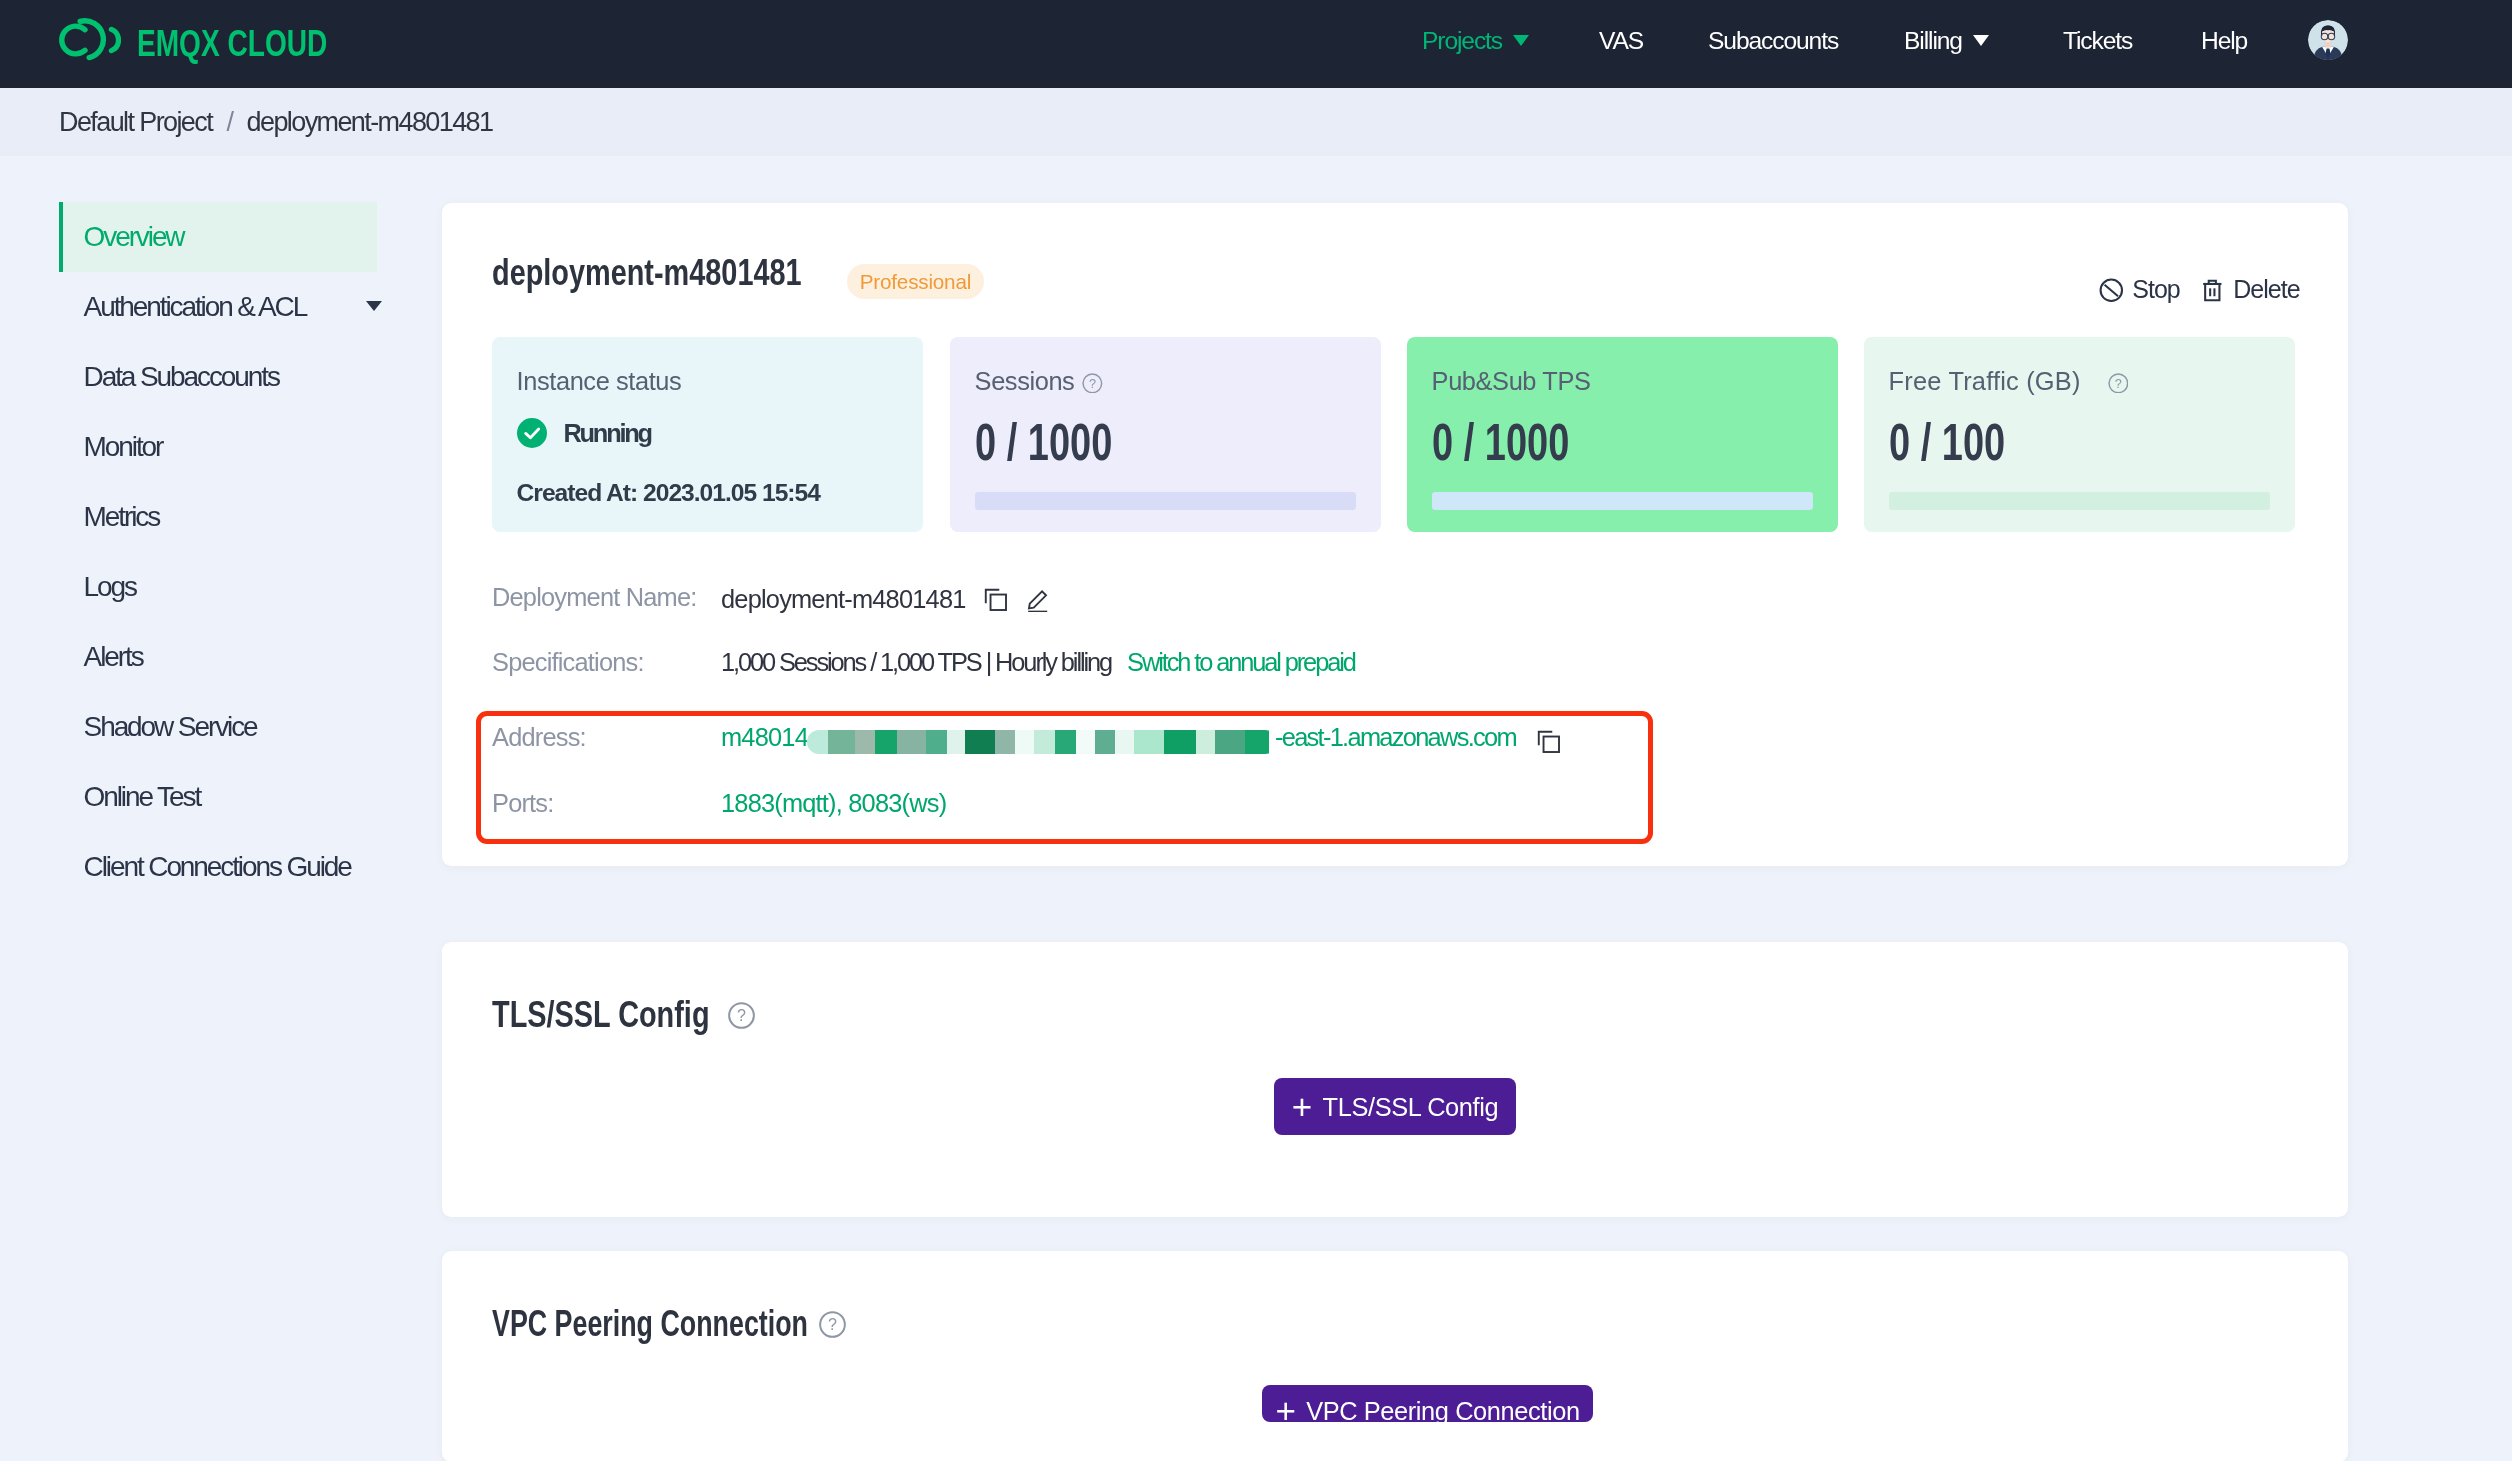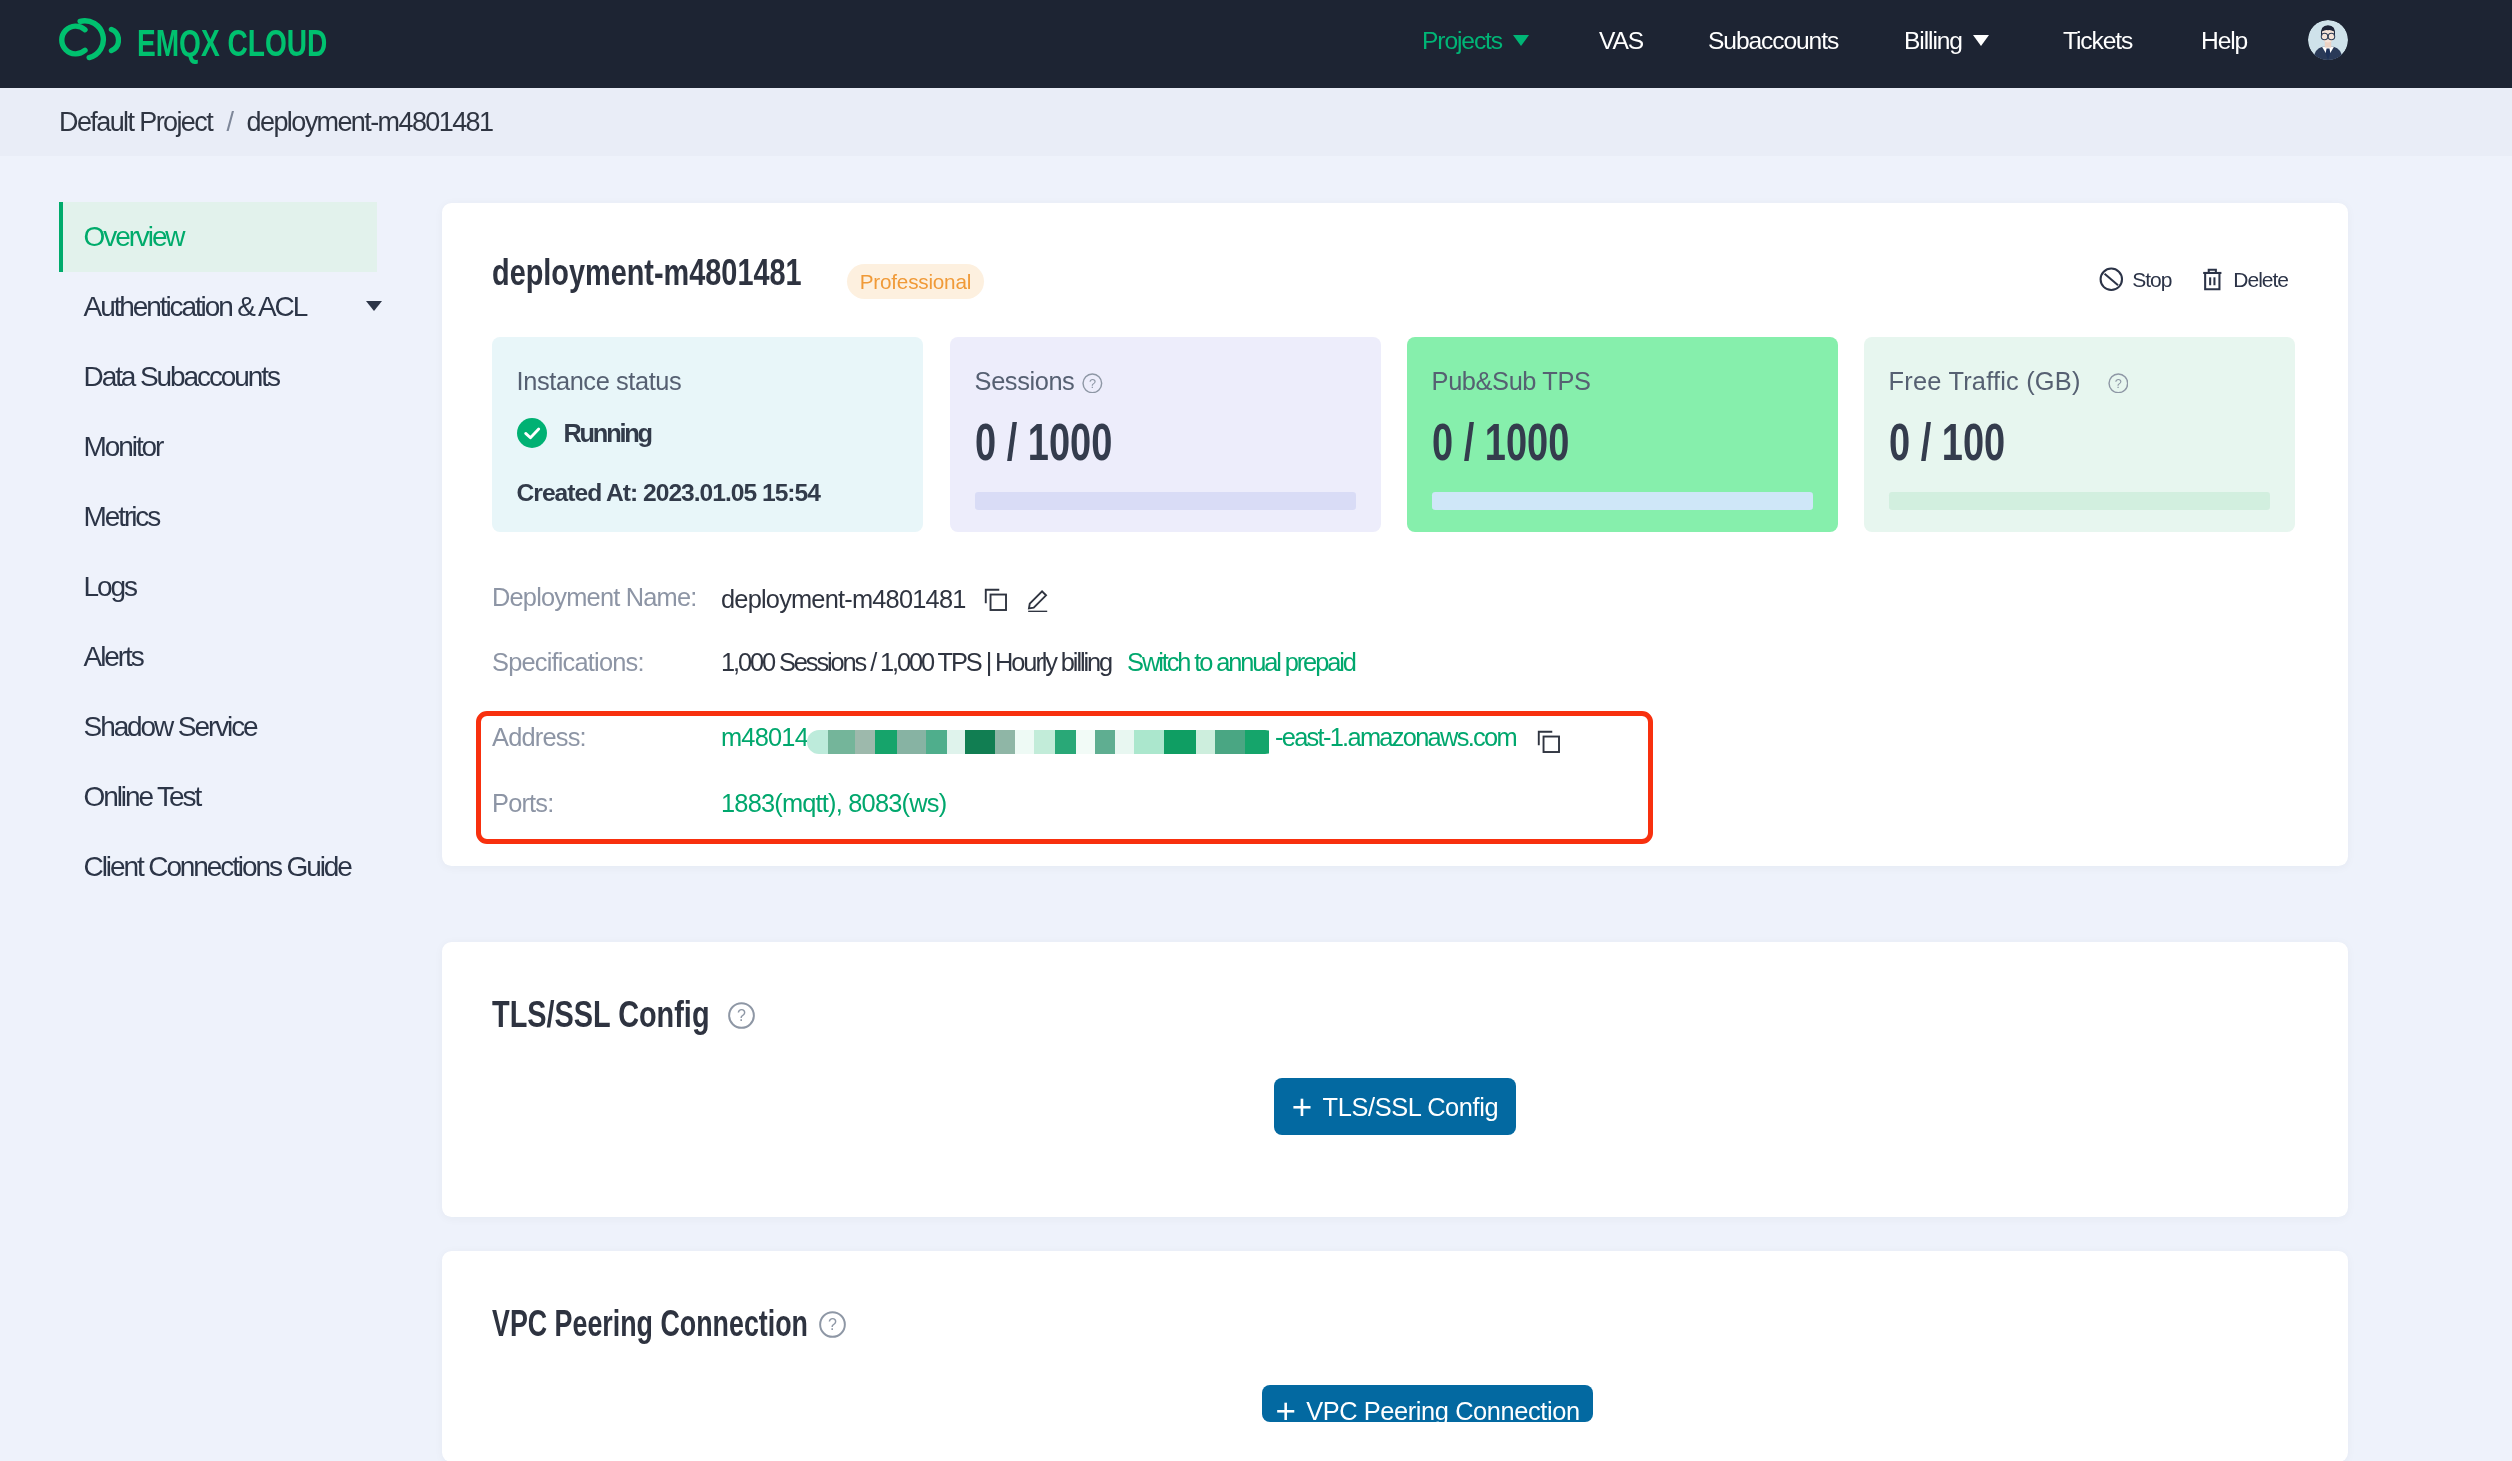--- a/index.html
+++ b/index.html
@@ -35,21 +35,21 @@
 
 
 .card { position:absolute; left:442px; width:1906px; background:#ffffff; border-radius:9.5px; box-shadow:0 1.6px 9.5px rgba(31,45,61,.04); }
 .card1 { top:203px; height:663px; }
 .card2 { top:942px; height:275px; }
 .card3 { top:1251px; height:211px; }
 
 
 .dep-title { position:absolute; left:50px; top:49px; font-size:37px; font-weight:700; color:#2e3340; transform:scaleX(0.78); transform-origin:left top; white-space:nowrap; }
 .tag-pro { position:absolute; left:405px; top:61px; height:35px; padding:0 12.7px; line-height:36px; background:#fdf0df; color:#f09a38; font-size:20.7px; border-radius:17.5px; letter-spacing:-0.2px; }
-.topbtn { position:absolute; top:64px; font-size:21px; color:#2b3347; letter-spacing:-1px; }
+.topbtn { position:absolute; top:72px; font-size:25px; color:#2b3347; letter-spacing:-1px; }
 .topbtn svg { vertical-align:-4.8px; margin-right:8.7px; }
 
 
 .stat { position:absolute; top:134px; width:431px; height:195px; border-radius:8px; }
 .stat .lbl { position:absolute; left:24.6px; top:30px; font-size:25.4px; color:#566072; white-space:nowrap; letter-spacing:-0.4px; }
 .stat .num { position:absolute; left:24.6px; top:76px; font-size:51px; font-weight:700; color:#343c4d; transform:scaleX(0.745); transform-origin:left top; white-space:nowrap; }
 .stat .bar { position:absolute; left:25.4px; right:25.4px; top:155px; height:18px; border-radius:3.2px; }
 .qicon { display:inline-block; vertical-align:-3.2px; margin-left:8px; }
 .s1 { left:50px;  background:#e8f6f9; }
 .s2 { left:508px; background:#ededfb; }
@@ -69,21 +69,21 @@
 .redbox { position:absolute; left:34px; top:508px; width:1177px; height:133px; border:5.6px solid #f8300e; border-radius:11px; }
 
 
 .mosaic { position:absolute; left:365px; top:527px; width:470px; height:24px; border-radius:12px; overflow:hidden; font-size:0; }
 .mosaic i { display:inline-block; height:24px; }
 
 
 .sec-title { position:absolute; left:50px; font-size:37px; font-weight:700; color:#2e3340; transform:scaleX(0.78); transform-origin:left top; white-space:nowrap; }
 .helpq { position:absolute; }
 .btn .plus { font-size:35px; font-weight:400; vertical-align:-3.2px; margin-right:10.3px; letter-spacing:0; }
-.btn { position:absolute; background:#0369a1; color:#fff; font-size:25.4px; text-align:center; border-radius:8px; letter-spacing:-0.4px; }
+.btn { position:absolute; background:#4c1d95; color:#fff; font-size:25.4px; text-align:center; border-radius:8px; letter-spacing:-0.4px; }
 </style>
 </head>
 <body>
 
 <div class="header">
   <svg class="logo-icon" width="62" height="44" viewBox="0 0 78 55">
     <g fill="none" stroke="#00c16f" stroke-linecap="round">
       <path stroke-width="6.8" d="M 32.7 14.5 A 17.5 17.5 0 1 0 32.7 40.5"></path>
       <path stroke-width="6.8" d="M 26.6 4.0 A 23.5 23.5 0 0 1 38.0 49.6"></path>
       <path stroke-width="6.6" d="M 65.9 14.1 A 14.5 14.5 0 0 1 65.9 40.9"></path>

